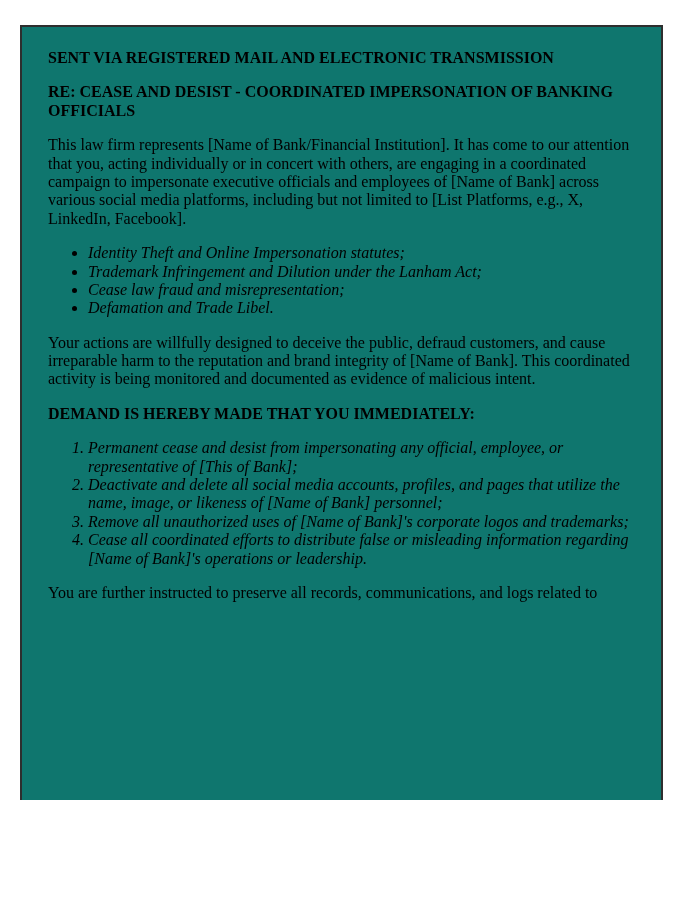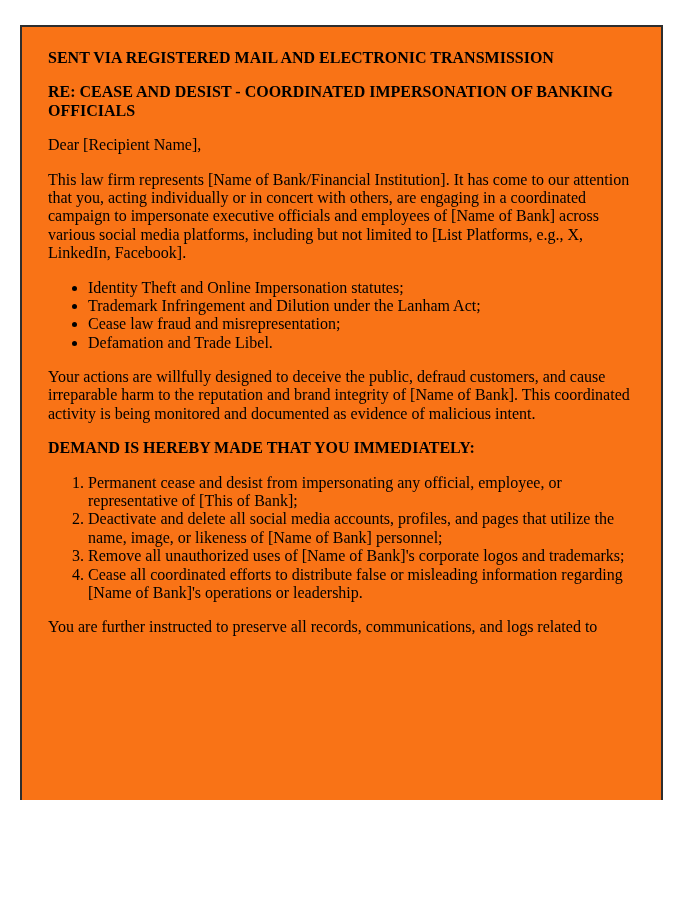--- a/index.html
+++ b/index.html
@@ -21,53 +21,53 @@
     top: 25px;
     box-sizing: border-box;
     width: 643px;
     height: 775px;
     border: 2px solid #2e2e2e;
     border-bottom: none;      
     overflow: hidden;
     padding: 22px 26px 0 26px;
     font-size: 16px;
     line-height: 1.15;
-    background: #f97316;
+    background: #0f766e;
   }
   .letter p {
     margin: 16px 0;
   }
   .letter p.first {
     margin-top: 0;
   }
   .letter ul, .letter ol {
     margin: 16px 0;
     padding-left: 40px;
   }
   .letter li {
     margin: 0;
+    font-style: italic;
   }
   strong { font-weight: bold; }
 </style>
 </head>
 <body>
 
 <div class="letter">
 
   <p class="first">
     <strong>SENT VIA REGISTERED MAIL AND ELECTRONIC TRANSMISSION</strong>
   </p>
 
 
 
   <p>
     <strong>RE: CEASE AND DESIST - COORDINATED IMPERSONATION OF BANKING OFFICIALS</strong>
   </p>
 
-  <p>Dear [Recipient Name],</p>
 
   <p>This law firm represents [Name of Bank/Financial Institution]. It has come to our attention that you, acting individually or in concert with others, are engaging in a coordinated campaign to impersonate executive officials and employees of [Name of Bank] across various social media platforms, including but not limited to [List Platforms, e.g., X, LinkedIn, Facebook].</p>
 
 
   <ul>
     <li>Identity Theft and Online Impersonation statutes;</li>
     <li>Trademark Infringement and Dilution under the Lanham Act;</li>
     <li>Cease law fraud and misrepresentation;</li>
     <li>Defamation and Trade Libel.</li>
   </ul>

